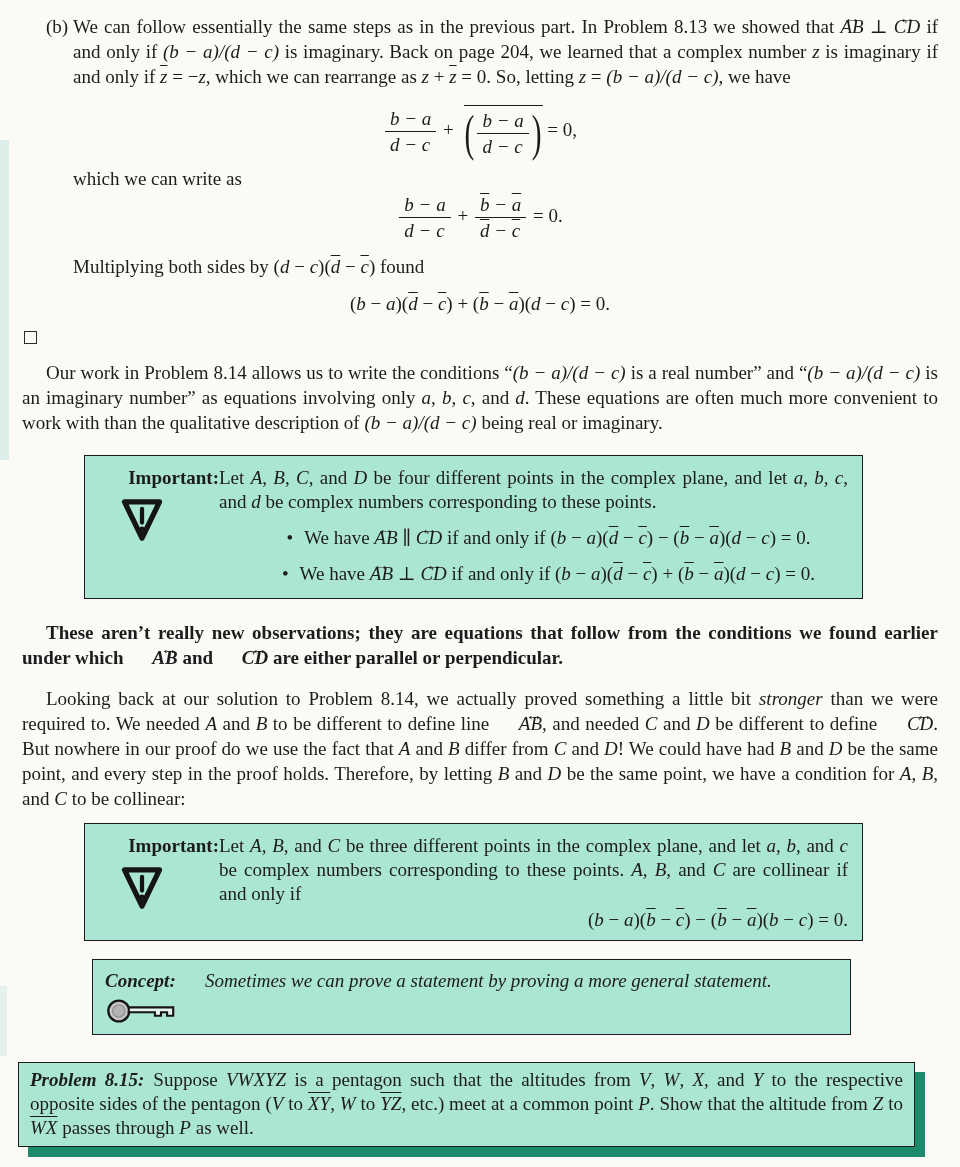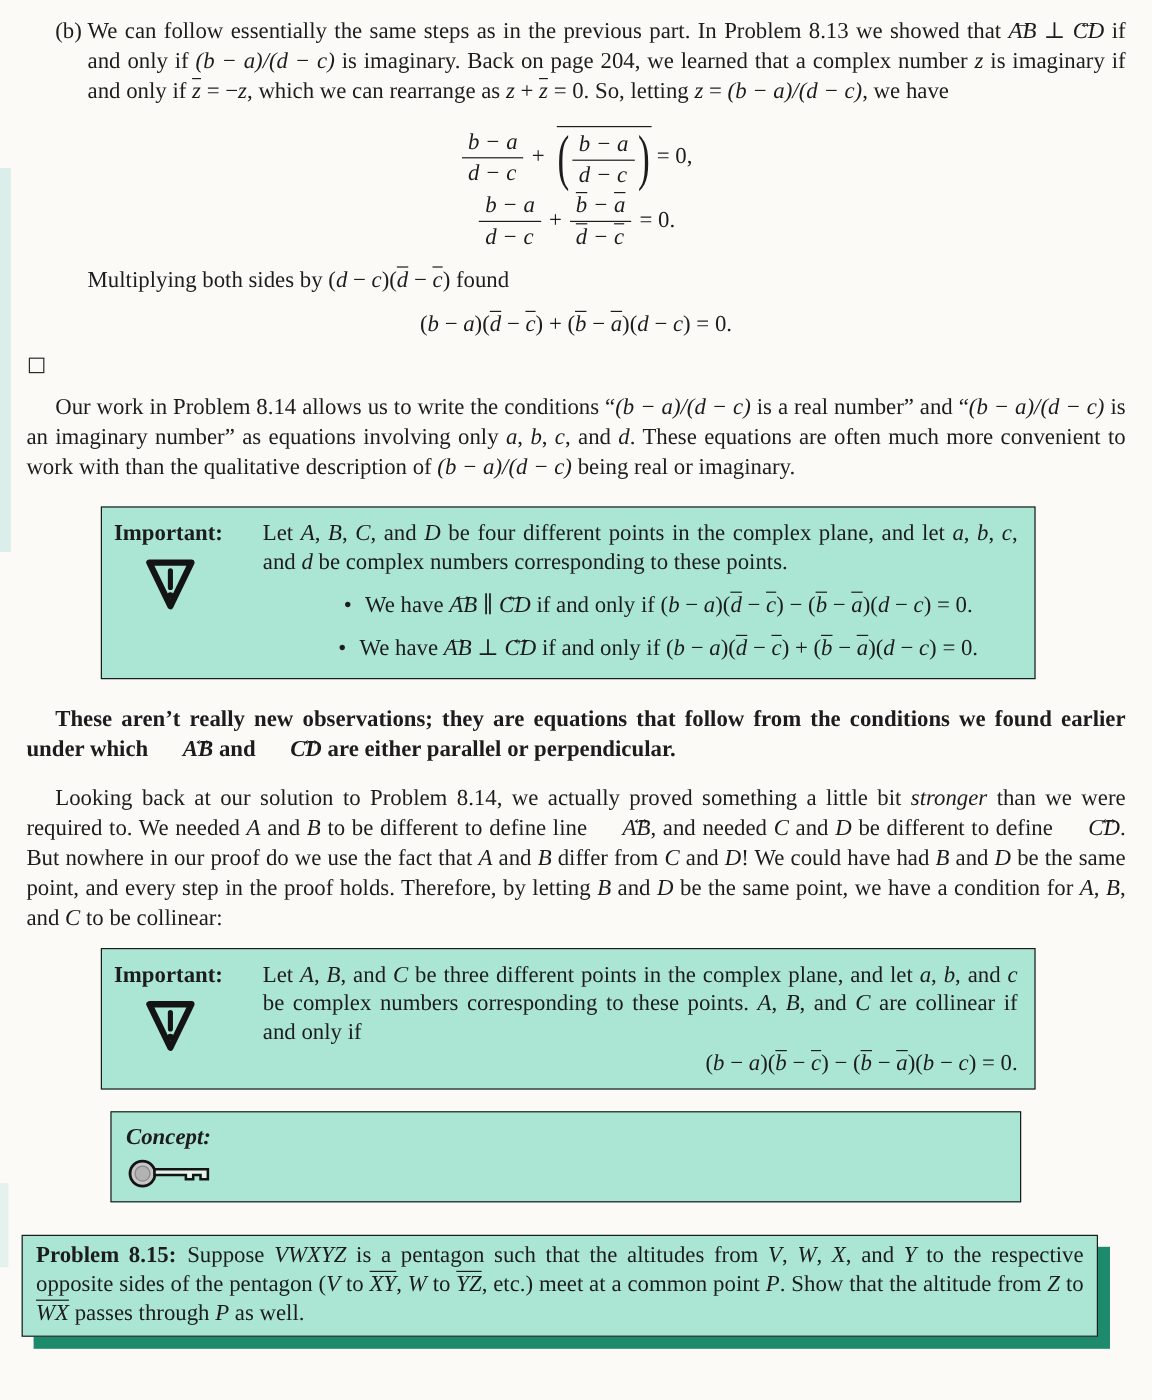--- a/index.html
+++ b/index.html
@@ -66,21 +66,21 @@
 
   
   .note{
     display:flex;
     background:var(--box-fill,#abe6d4);
     border:1.3px solid var(--box-border,#1c1c1c);
     margin:20px 75px 0 62px;
     padding:10px 14px 12px 10px;
     line-height:24px;
   }
-  .note .side{flex:0 0 124px;}
+  .note .side{flex:0 0 124px;text-align:right;}
   .nlabel{font-weight:bold;display:block;}
   .warn{display:block;margin:4px 0 0 22px;}
   .ncontent{flex:1;text-align:justify;}
   .ncontent p{margin:0;}
   .bullet{display:flex;margin:12px 0 0 30px;justify-content:center;}
   .bullet::before{content:"•";margin-right:11px;}
   .boxeq{text-align:right;margin-top:2px;}
 
   
   .concept{
@@ -99,21 +99,21 @@
   
   .problem{
     background:var(--box-fill,#abe6d4);
     border:1.4px solid var(--box-border,#1c1c1c);
     box-shadow:10px 10px 0 0 var(--shadow,#1e8a6c);
     margin:27px 23px 0 -4px;
     padding:5px 11px 6px 11px;
     line-height:24px;
   }
   .problem p{margin:0;text-align:justify;}
-  .problem .plab{font-weight:bold;margin-right:9px;}
+  .problem .plab{font-weight:bold;margin-right:9px;font-style:italic;}
 </style>
 </head>
 <body>
 
 <div class="artifact art1"></div>
 <div class="artifact art2"></div>
 
 <div class="page">
 
   <div class="partb">
@@ -126,20 +126,21 @@
         <span class="den">d − c</span>
       </span><span> + </span><span class="olbox">
         <span class="bigp">(</span>
         <span class="frac">
           <span class="num">b − a</span>
           <span class="den">d − c</span>
         </span>
         <span class="bigp">)</span>
       </span><span> = 0,</span></div>
 
+  <p class="lead">which we can write as</p>
 
   <div class="display eqblock2"><span class="frac">
         <span class="num">b − a</span>
         <span class="den">d − c</span>
       </span><span> + </span><span class="frac">
         <span class="num"><span class="bar">b</span><span> − </span><span class="bar">a</span></span>
         <span class="den"><span class="bar">d</span><span> − </span><span class="bar">c</span></span>
       </span><span> = 0.</span></div>
 
   <p class="lead lead2"><span>Multiplying both sides by (</span><span class="i">d</span><span> − </span><span class="i">c</span><span>)(</span><span class="bar">d</span><span> − </span><span class="bar">c</span><span>) found</span></p>
@@ -192,20 +193,21 @@
 
   <div class="concept">
     <div class="side">
       <span class="nlabel">Concept:</span>
       <svg class="keyicon" width="72" height="30" viewBox="0 0 64 27">
         <circle cx="12" cy="13.5" r="9.4" fill="#c6c6c6" stroke="#141414" stroke-width="2.1"></circle>
         <circle cx="12" cy="13.5" r="5.6" fill="#b2b2b2" stroke="#8a8a8a" stroke-width="1"></circle>
         <path d="M21 10.2 H61 V17.8 H55.5 V14.6 H50 V17.8 H44.5 V14.6 H21 Z" fill="#e4f4ec" stroke="#141414" stroke-width="1.9" stroke-linejoin="miter"></path>
       </svg>
     </div>
+    <p class="ctext"><span>Sometimes we can prove a statement by proving a more general statement.</span></p>
   </div>
 
   <div class="problem">
     <p>
       <span class="plab">Problem 8.15:</span><span><span>Suppose </span><span class="i">VWXYZ</span><span> is a pentagon such that the altitudes from </span><span class="i">V</span><span>, </span><span class="i">W</span><span>, </span><span class="i">X</span><span>, and </span><span class="i">Y</span><span> to the respective opposite sides of the pentagon (</span><span class="i">V</span><span> to </span><span class="bar">XY</span><span>, </span><span class="i">W</span><span> to </span><span class="bar">YZ</span><span>, etc.) meet at a common point </span><span class="i">P</span><span>.  Show that the altitude from </span><span class="i">Z</span><span> to </span><span class="bar">WX</span><span> passes through </span><span class="i">P</span><span> as well.</span></span>
     </p>
   </div>
 
 </div>
 

